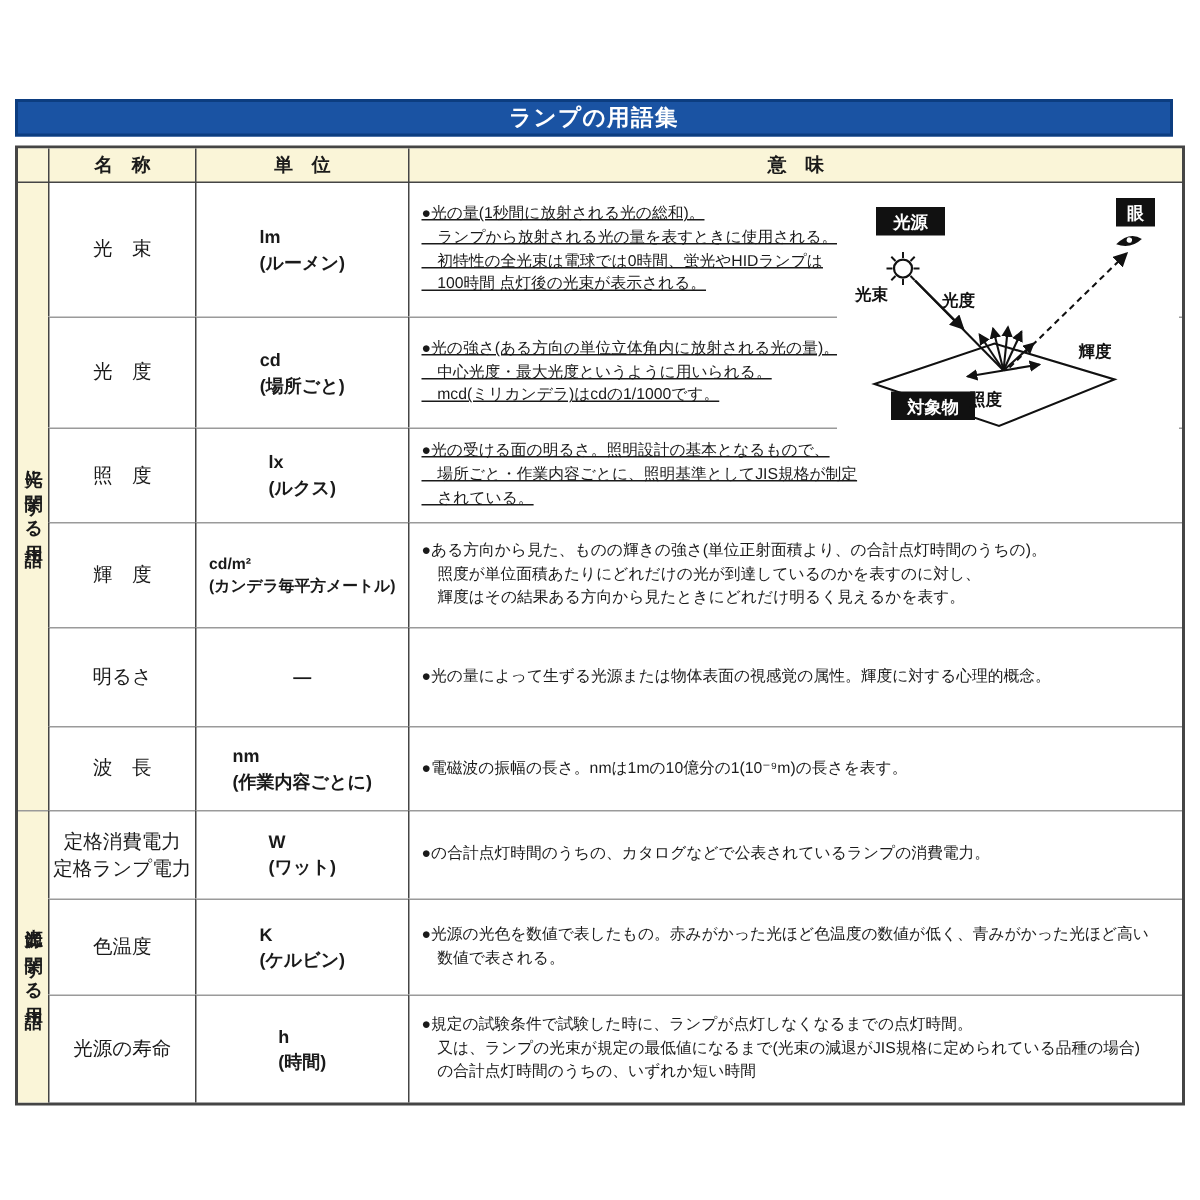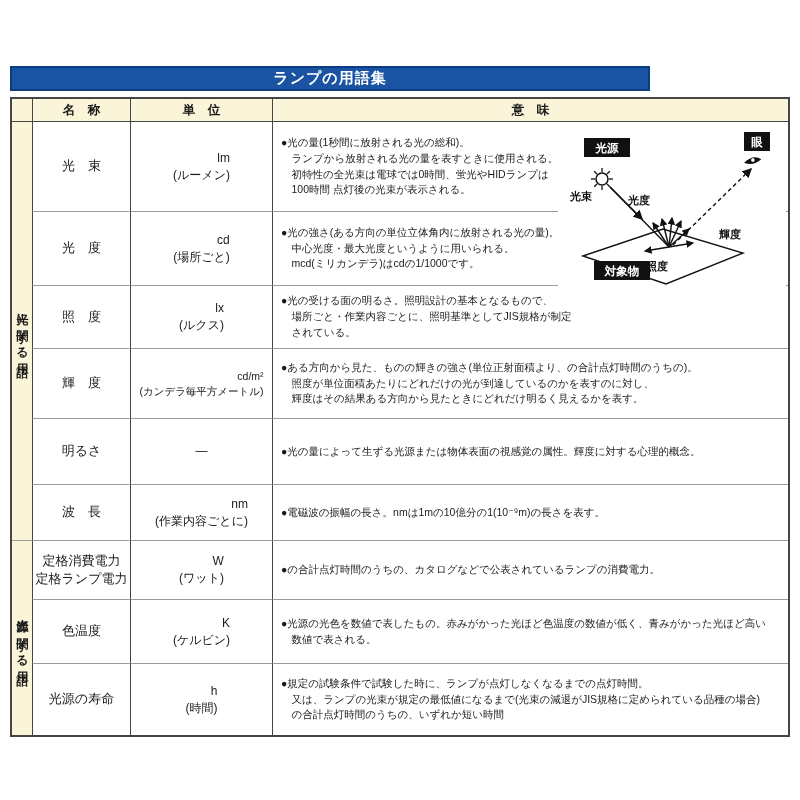--- a/index.html
+++ b/index.html
@@ -2,21 +2,21 @@
 <html style="--title_bar_bg: #1a53a3; --title_bar_border: #0c3d80; --title_text: #ffffff; --header_bg: #faf5d8; --grid_dark: #454545; --grid_light: #9a9a9a;"><head>
 <meta charset="utf-8">
 <style>
   html,body { margin:0; padding:0; }
   body {
     width:800px; height:800px; position:relative;
     background:#ffffff; color:#1a1a1a;
     font-family:"Liberation Sans","DejaVu Sans",sans-serif;
   }
   .titlebar {
-    position:absolute; left:10px; top:66px; width:640px; height:25px;
+    position:absolute; left:10px; top:66px; width:772px; height:25px;
     box-sizing:border-box;
     background:var(--title_bar_bg,#1a53a3);
     border:2px solid var(--title_bar_border,#0c3d80);
     color:var(--title_text,#ffffff);
     font-size:15px; font-weight:bold; letter-spacing:1px;
     display:flex; align-items:center; justify-content:center;
   }
   .glossary {
     position:absolute; left:10px; top:97px; width:780px; height:640px;
     box-sizing:border-box;
@@ -40,29 +40,29 @@
     border-bottom:1px solid var(--grid_dark,#4a4a4a);
     font-size:12.5px; font-weight:bold;
   }
   .r1 { border-top:none; }
   .vcell {
     background:var(--header_bg,#faf5d8);
     writing-mode:vertical-rl;
     font-size:12px; font-weight:bold; letter-spacing:2px;
   }
   .name { font-size:13px; white-space:pre-line; text-align:center; line-height:1.4; }
-  .unit { font-size:12px; white-space:pre-line; text-align:right; line-height:1.4; }
+  .unit { font-size:12px; white-space:pre-line; text-align:left; line-height:1.4;font-weight:bold; }
   .unit.small { font-size:10.5px; }
   .meaning {
     justify-content:flex-start;
     font-size:10.5px; line-height:1.5;
     white-space:pre-line;
     padding:4px 8px 4px 8px;
   }
-  .meaning.narrow { padding-right:90px; }
+  .meaning.narrow { padding-right:90px;text-decoration:underline; }
   .diagram {
     position:absolute; left:558px; top:124px;
     background:#ffffff;
   }
   .diagram text { font-size:11px; font-weight:bold; fill:#111; }
   .diagram text.boxed { fill:#ffffff; font-size:11.5px; }
   .diagram .shape { fill:#ffffff; stroke:#111; stroke-width:1.4; }
   .diagram .ln { stroke:#111; stroke-width:1.4; fill:none; }
 </style>
 </head>

